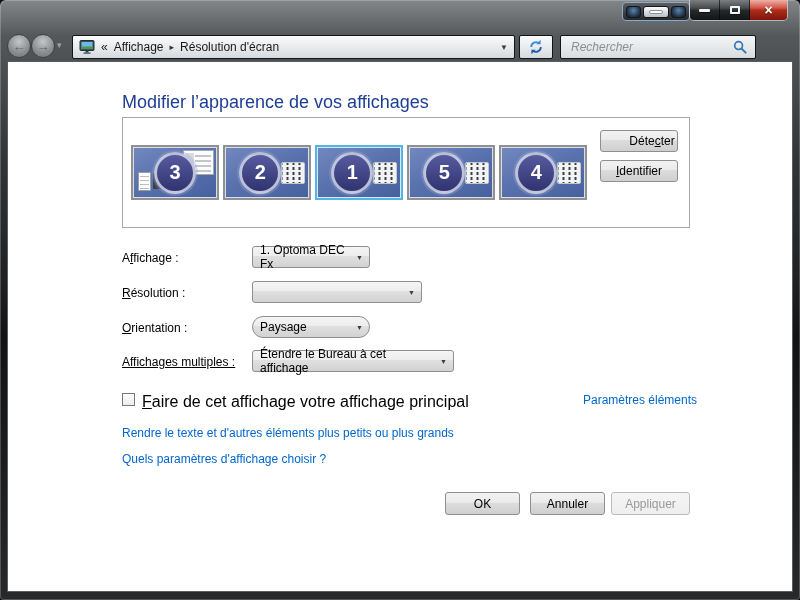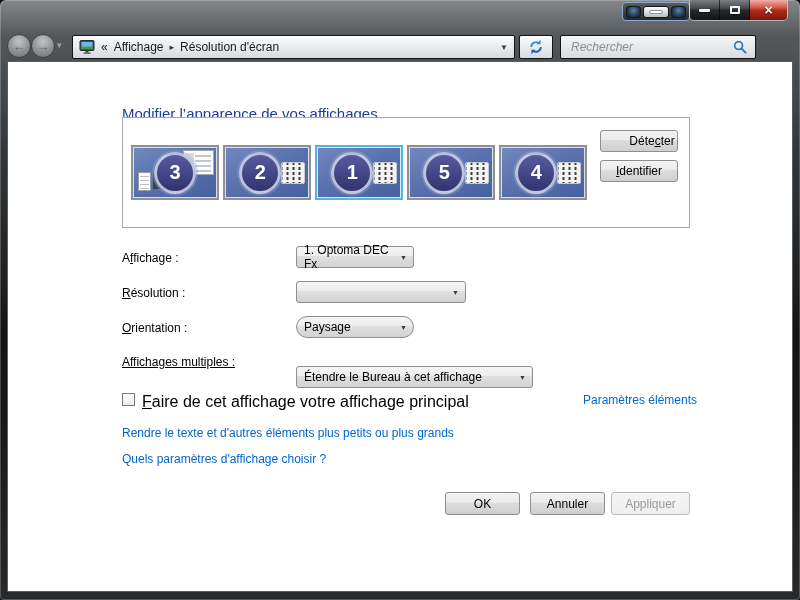--- a/index.html
+++ b/index.html
@@ -42,21 +42,21 @@
     background:linear-gradient(#fbfbfb,#d7dade);border:1px solid #131415;border-radius:2px;
     display:flex;align-items:center;justify-content:center;}
   .searchbox{position:absolute;left:560px;top:35px;width:196px;height:24px;box-sizing:border-box;
     background:linear-gradient(#f4f5f6,#d9dcdf);border:1px solid #131415;border-radius:2px;
     display:flex;align-items:center;padding:0 8px;}
   .searchbox input{flex:1;border:none;outline:none;background:transparent;font-size:12px;font-family:"Liberation Sans",sans-serif;color:#333;}
   .searchbox input::placeholder{color:#8b8f94;font-style:italic;}
   
   .client{position:absolute;left:8px;right:8px;top:62px;bottom:9px;background:#ffffff;
     box-shadow:0 0 0 1px #595d60;}
-  .heading{position:absolute;left:114px;top:30px;font-size:15px;color:#1d3e94;margin-top:13px;}
+  .heading{position:absolute;left:114px;top:30px;font-size:18px;color:#1d3e94;}
   .panel{position:absolute;left:114px;top:55px;width:568px;height:111px;border:1px solid #a7a7a7;background:#fff;box-sizing:border-box;}
   .monitor{position:absolute;top:27px;width:88px;height:55px;box-sizing:border-box;border:2px solid #8e9093;
     background:linear-gradient(155deg,#7388bf 0%,#5a72ae 45%,#46609f 100%);
     box-shadow:inset 0 0 0 1px #dcdfe1;cursor:pointer;}
   .monitor.selected{border-color:#54b5e2;box-shadow:inset 0 0 0 1px #d2ecf8;}
   .mon-circle{position:absolute;left:50%;top:50%;transform:translate(-50%,-50%);width:36px;height:36px;border-radius:50%;
     border:3px solid rgba(232,236,246,0.75);background:linear-gradient(#575b9f,#30336f);
     display:flex;align-items:center;justify-content:center;color:#fff;font-size:20px;font-weight:bold;
     box-shadow:0 0 0 2px rgba(150,165,210,0.35);}
   .mon-grid .mon-circle{left:42%;}
@@ -70,21 +70,21 @@
   .m3-win .col{position:absolute;left:2px;top:2px;bottom:2px;width:8px;background:#d9dce1;}
   .m3-win .bar{position:absolute;right:2px;top:4px;width:16px;height:2px;background:#c3c7cc;box-shadow:0 5px 0 #c3c7cc,0 10px 0 #c3c7cc,0 15px 0 #c3c7cc;}
   
   .btn{box-sizing:border-box;border:1px solid #8e8f8f;border-radius:3px;font-size:12px;color:#000;
     background:linear-gradient(#f2f2f2 0%,#ebebeb 45%,#dddddd 46%,#cfcfcf 100%);
     display:flex;align-items:center;justify-content:center;cursor:pointer;font-family:"Liberation Sans",sans-serif;}
   .btn.disabled{background:linear-gradient(#f5f5f5,#eeeeee);border-color:#b9bcbf;color:#9a9a9a;cursor:default;}
   .panel-btn{position:absolute;left:477px;width:78px;height:22px;}
   .combo{position:absolute;box-sizing:border-box;height:22px;border:1px solid #8e8f8f;border-radius:3px;
     background:linear-gradient(#f4f4f4 0%,#ededed 45%,#e0e0e0 46%,#d2d2d2 100%);
-    font-size:12px;color:#000;display:flex;align-items:center;padding:0 20px 0 7px;cursor:pointer;margin-left:44px;}
+    font-size:12px;color:#000;display:flex;align-items:center;padding:0 20px 0 7px;cursor:pointer;}
   .combo .arrow{position:absolute;right:6px;top:7px;font-size:7px;color:#3c3c3c;}
   .flabel{position:absolute;font-size:12px;color:#000;}
   .accel{text-decoration:underline;}
   .cb{position:absolute;left:114px;top:331px;width:13px;height:13px;box-sizing:border-box;border:1px solid #75797d;
     background:linear-gradient(#fdfdfd,#eceded);cursor:pointer;}
   .cb-label{position:absolute;left:134px;top:331px;font-size:16px;color:#000;cursor:default;}
   a.link{position:absolute;font-size:12px;color:#0066cc;text-decoration:none;cursor:pointer;}
   .footer-btn{position:absolute;top:430px;height:23px;}
 </style>
 </head>
@@ -221,21 +221,21 @@
       <span></span><span class="accel">O</span><span>rientation :</span>
     </div>
     <div class="combo" style="left:244px;top:254px;width:118px;border-radius:11px;">
       <span>Paysage</span>
       <span class="arrow">▼</span>
     </div>
 
     <div class="flabel" style="left:114px;top:293px;text-decoration:underline;">
       <span>Affichages </span><span class="accel">m</span><span>ultiples :</span>
     </div>
-    <div class="combo" style="left:244px;top:304px;width:237px;">
+    <div class="combo" style="left:244px;top:288px;width:202px;">
       <span>Étendre le Bureau à cet affichage</span>
       <span class="arrow">▼</span>
     </div>
 
     <div class="cb"></div>
     <div class="cb-label">
       <span></span><span class="accel">F</span><span>aire de cet affichage votre affichage principal</span>
     </div>
     <a class="link" style="left:575px;top:331px;">Paramètres éléments</a>
 

